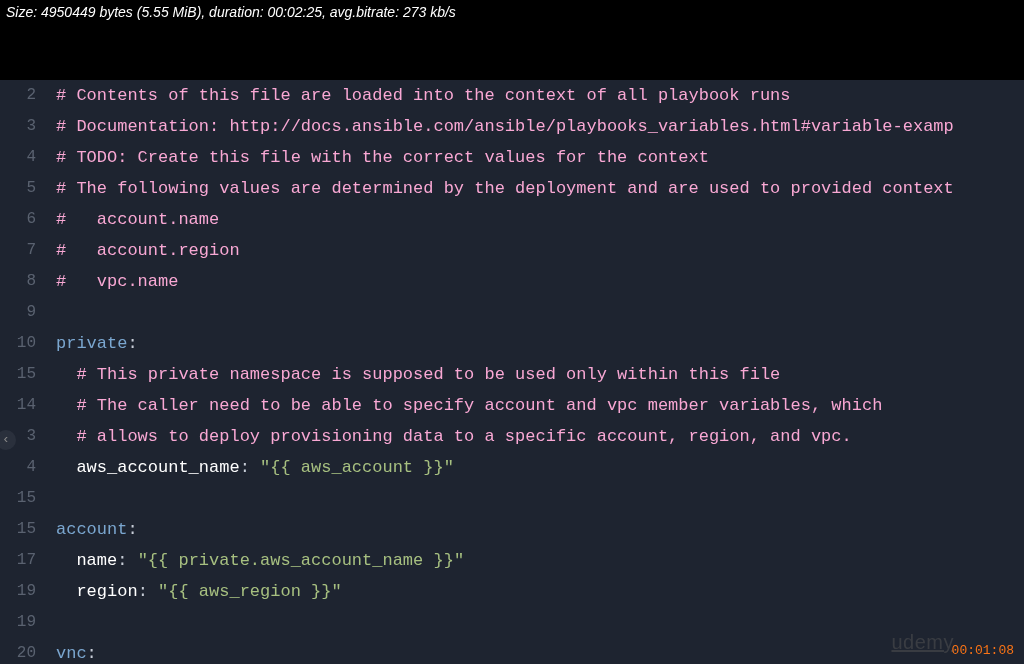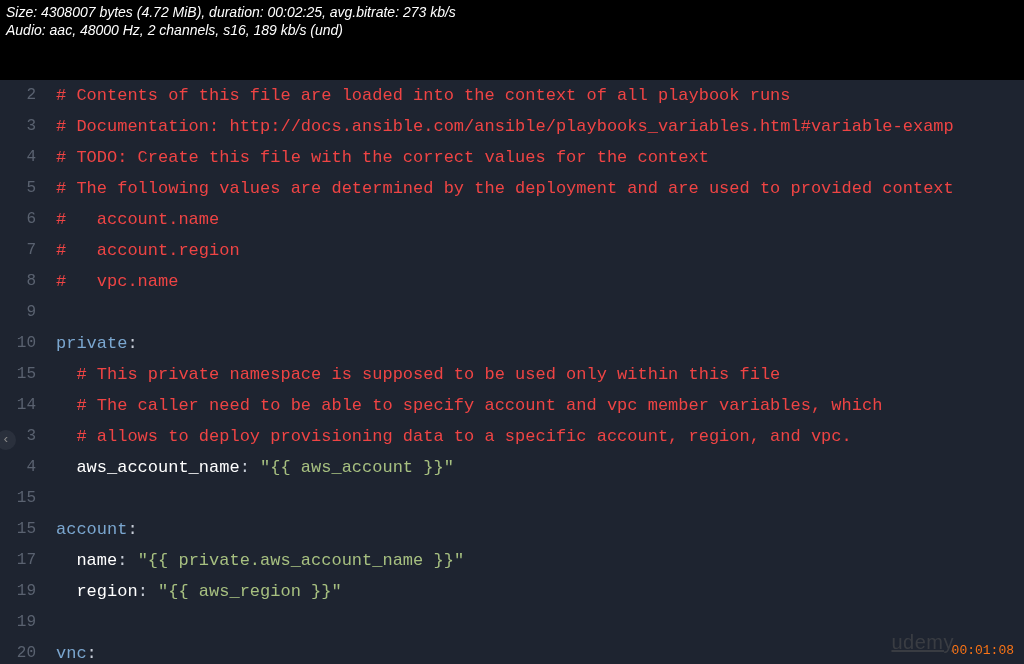--- a/index.html
+++ b/index.html
@@ -63,21 +63,21 @@
     user-select: none;
   }
   .code-area {
     flex: 1;
     padding-left: 10px;
     font-size: 17px;
     line-height: 31px;
     white-space: pre;
     overflow: hidden;
   }
-  .cm { color: #ef4444; }
+  .cm { color: #f9a8d4; }
   .kw { color: #7ba7d0; }
   .str { color: #a7c080; }
   .pn { color: #c8ced8; }
   .ky { color: #ffffff; }
   .fold-indicator {
     position: absolute;
     left: -4px;
     top: 350px;
     width: 20px;
     height: 20px;
@@ -87,22 +87,21 @@
     font-size: 13px;
     text-align: center;
     line-height: 20px;
     z-index: 5;
   }
 </style>
 </head>
 <body>
 
 <div class="overlay-info">
-  <div>Size: 4308007 bytes (4.72 MiB), duration: 00:02:25, avg.bitrate: 273 kb/s</div>
-  <div>Audio: aac, 48000 Hz, 2 channels, s16, 189 kb/s (und)</div>
+  <div>Size: 4950449 bytes (5.55 MiB), duration: 00:02:25, avg.bitrate: 273 kb/s</div>
 </div>
 
 <div class="editor">
   <div class="fold-indicator">‹</div>
   <div class="gutter" id="gutter">
       <div>2</div>
       <div>3</div>
       <div>4</div>
       <div>5</div>
       <div>6</div>

